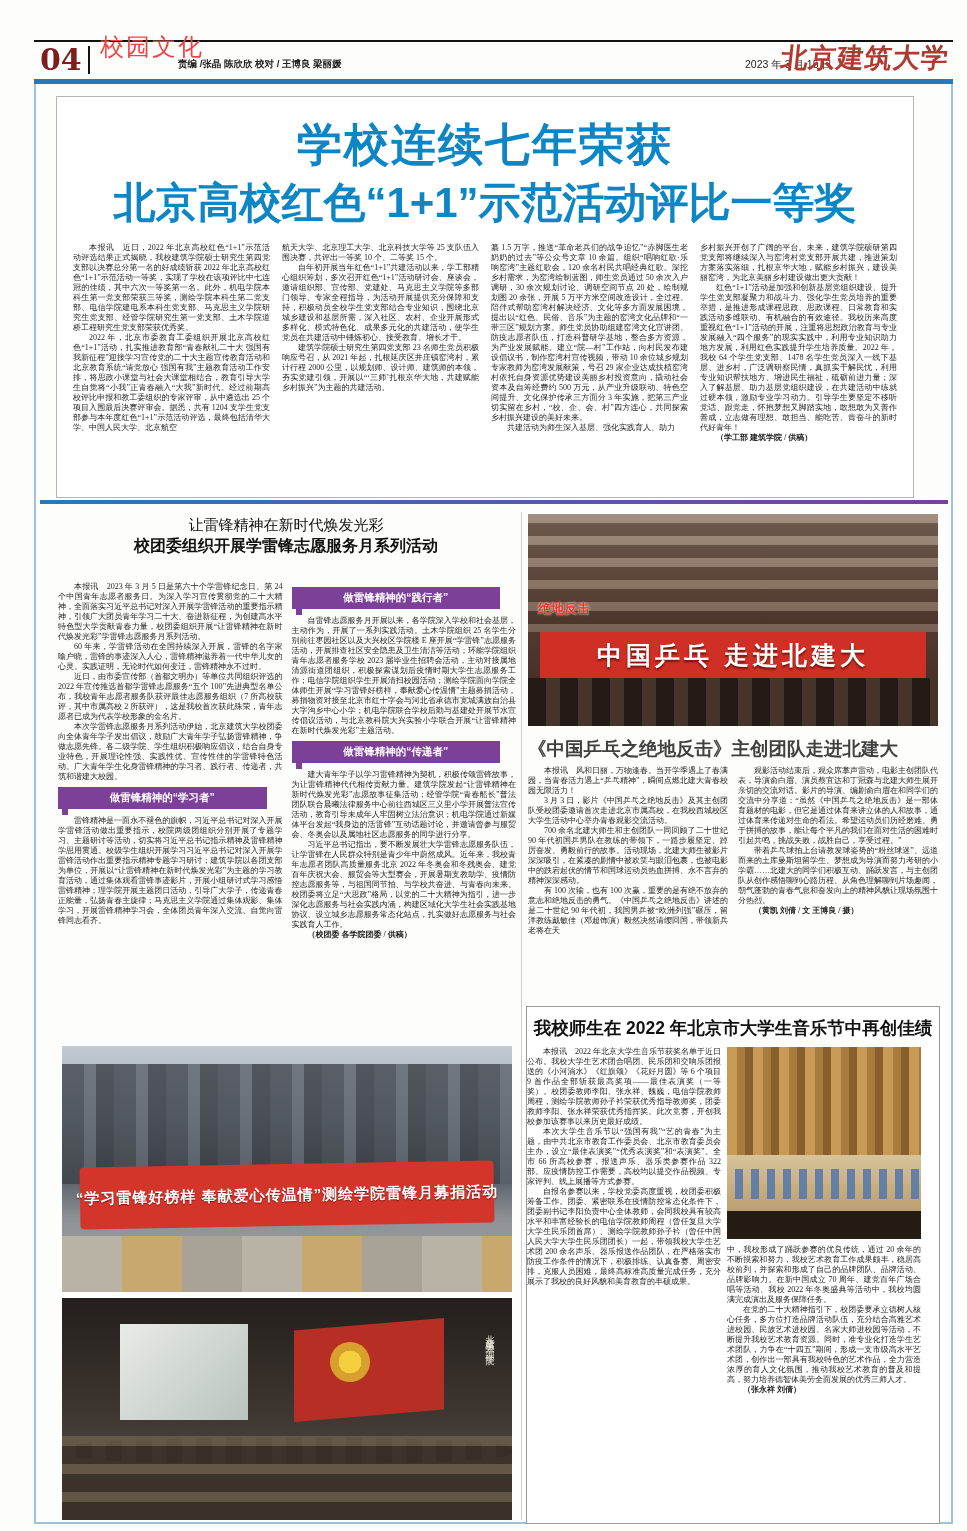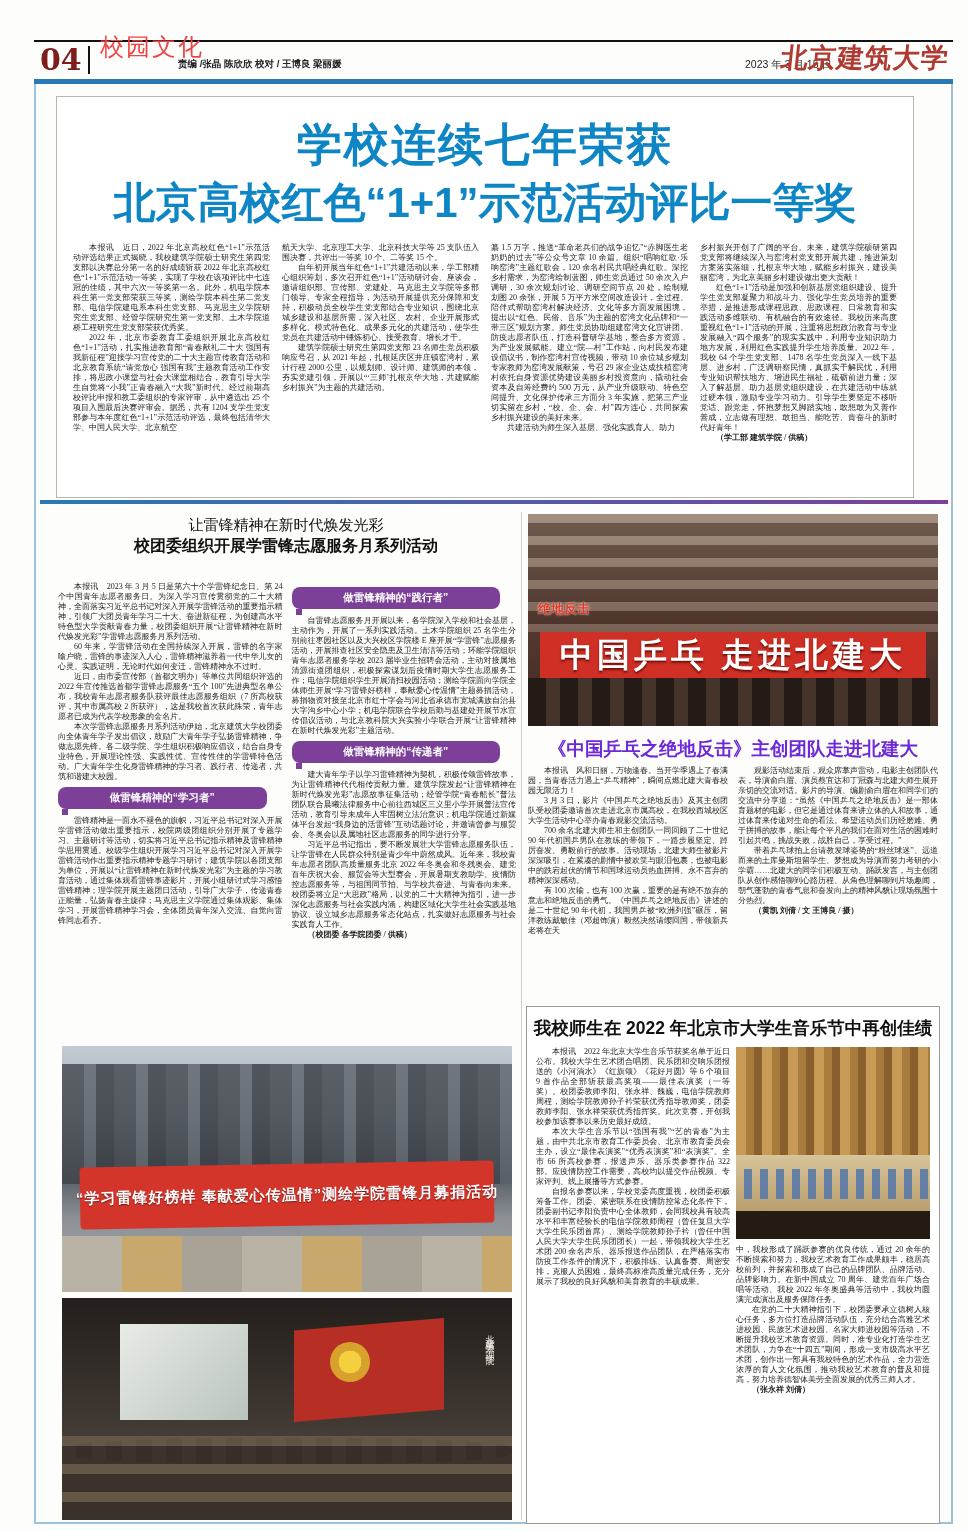--- a/index.html
+++ b/index.html
@@ -33,21 +33,21 @@
   .byline{margin:0;font-size:8px;line-height:13px;font-weight:bold;text-align:right;text-indent:0;}
   .grad-bar{position:absolute;left:40px;top:500px;width:908px;height:4px;
             background:linear-gradient(90deg,#2a79b7,#7c4099);}
   
   .lf-kicker{position:absolute;left:56px;top:516px;width:460px;text-align:center;font-size:15px;color:#111;}
   .lf-head{position:absolute;left:56px;top:536px;width:460px;text-align:center;font-family:"Liberation Sans",sans-serif;
            font-weight:900;font-size:16px;color:#111;}
   .lf-cols{position:absolute;left:58px;top:582px;width:458px;height:454px;display:flex;gap:9px;overflow:hidden;}
   .lf-cols .col{flex:1 1 0;}
   .pbox{position:relative;margin:5px 16px 7px 0;background:#7c4099;color:#fff;text-align:center;
-        font-family:"Liberation Sans",sans-serif;font-weight:bold;font-size:10.5px;padding:4px 0;border-radius:8px;}
+        font-family:"Liberation Sans",sans-serif;font-weight:bold;font-size:10.5px;padding:4px 0;}
   .pbox::after{content:"";position:absolute;left:4px;bottom:-6px;width:0;height:0;
         border:6px solid transparent;border-top-color:#7c4099;border-left-color:#7c4099;border-bottom:none;border-right:none;}
   .v-div{position:absolute;left:521px;top:512px;width:1px;height:1008px;background:#cfcfcf;}
   
   .photo{position:absolute;overflow:hidden;}
   .ph1{left:62px;top:1046px;width:450px;height:246px;background:linear-gradient(180deg,#c3ccd2 0%,#9aa4ab 30%,#5d646b 55%,#8d9196 70%,#a7a9aa 100%);}
   .ph1 .crowd{position:absolute;left:0;top:18px;width:100%;height:120px;
        background:repeating-linear-gradient(90deg,#3b3f46 0 22px,#585e66 22px 34px,#2e3238 34px 52px);opacity:.75;}
   .ph1 .banner{position:absolute;left:4%;top:118px;width:92%;height:62px;background:#d3352b;border-radius:4px;
        display:flex;align-items:center;justify-content:center;transform:rotate(-1deg);}
@@ -64,35 +64,35 @@
   .ph2 .walltext{position:absolute;right:16px;top:30px;color:#e8e4da;font-size:9px;writing-mode:vertical-rl;letter-spacing:2px;}
   .ph2 .desks{position:absolute;left:0;bottom:0;width:100%;height:84px;
        background:repeating-linear-gradient(180deg,#6b5c49 0 10px,#3a322a 10px 28px);opacity:.85;}
   .ph2 .heads{position:absolute;left:0;bottom:56px;width:100%;height:26px;
        background:repeating-linear-gradient(90deg,transparent 0 14px,#17130f 14px 30px);opacity:.8;border-radius:40%;}
   .pp-photo{left:528px;top:514px;width:410px;height:212px;background:linear-gradient(180deg,#8a7668 0%,#6d5548 30%,#54382f 55%,#3b2a24 100%);}
   .pp-photo .tiers{position:absolute;left:0;top:0;width:100%;height:118px;
        background:repeating-linear-gradient(180deg,rgba(235,220,200,.25) 0 9px,rgba(60,40,32,.35) 9px 22px);}
   .pp-photo .banner{position:absolute;left:3%;top:118px;width:94%;height:46px;background:#cf2f24;
        display:flex;align-items:center;justify-content:center;}
-  .pp-photo .banner span{color:#fff;font-weight:900;font-size:33px;letter-spacing:4px;font-family:"Liberation Sans",sans-serif;
+  .pp-photo .banner span{color:#fff;font-weight:900;font-size:25px;letter-spacing:4px;font-family:"Liberation Sans",sans-serif;
        text-shadow:0 2px 2px #70120c;white-space:nowrap;}
   .pp-photo .seated{position:absolute;left:0;bottom:0;width:100%;height:48px;
        background:repeating-linear-gradient(90deg,#241a16 0 18px,#46332a 18px 32px);}
   .pp-photo .logo{position:absolute;left:10px;top:86px;color:#e23a28;font-weight:900;font-size:13px;
        font-family:"Liberation Sans",sans-serif;text-shadow:0 0 2px #fff;}
-  .pp-head{position:absolute;left:528px;top:736px;width:410px;text-align:center;font-family:"Liberation Sans",sans-serif;
-       font-weight:900;font-size:18.5px;color:#6d28d9;}
+  .pp-head{position:absolute;left:528px;top:736px;width:410px;font-family:"Liberation Sans",sans-serif;
+       font-weight:900;font-size:18.5px;color:#404040;}
   .pp-cols{position:absolute;left:528px;top:766px;width:410px;height:236px;display:flex;gap:10px;overflow:hidden;}
   .pp-cols .col{flex:1 1 0;}
   
   .mu-box{position:absolute;left:526px;top:1006px;width:412px;height:516px;border:1px solid #9a9a9a;background:#fff;}
   .mu-head{position:absolute;left:0;top:9px;width:100%;text-align:center;font-family:"Liberation Sans",sans-serif;
        font-weight:900;font-size:17.5px;color:#111;}
-  .mu-cols{position:absolute;left:9px;top:40px;width:394px;height:466px;display:flex;gap:6px;overflow:hidden;}
+  .mu-cols{position:absolute;left:0;top:40px;width:394px;height:466px;display:flex;gap:6px;overflow:hidden;}
   .mu-cols .col{flex:1 1 0;}
   .mu-photo{position:relative;width:100%;height:192px;margin-bottom:6px;
        background:repeating-linear-gradient(90deg,#c79b55 0 10px,#a87c3c 10px 18px,#8a5f2e 18px 26px);}
   .mu-photo .stage{position:absolute;left:0;bottom:26px;width:100%;height:58px;background:linear-gradient(180deg,#d8c49a,#b99d6e);}
   .mu-photo .performers{position:absolute;left:0;bottom:40px;width:100%;height:30px;
        background:repeating-linear-gradient(90deg,transparent 0 8px,#5a79a8 8px 16px);opacity:.9;}
   .mu-photo .front{position:absolute;left:0;bottom:0;width:100%;height:28px;background:#241c12;}
 </style>
 </head>
 <body>

